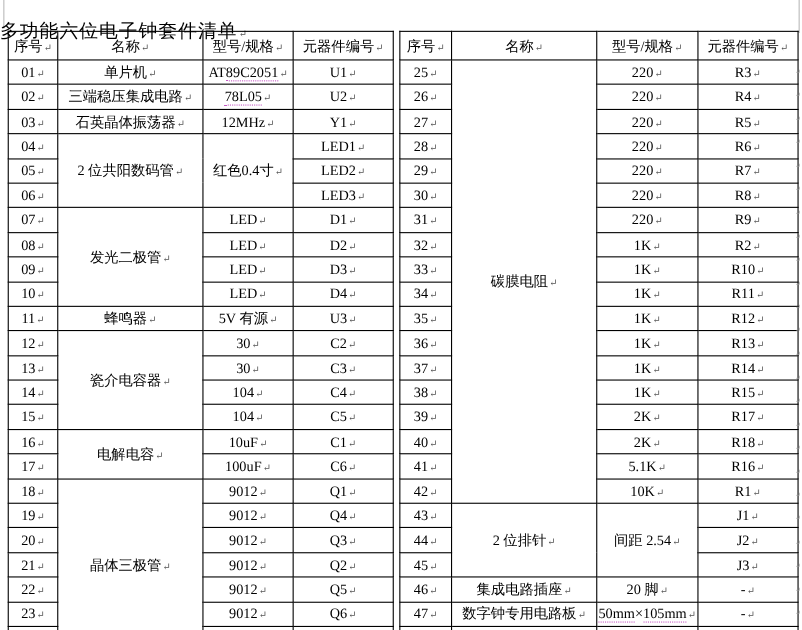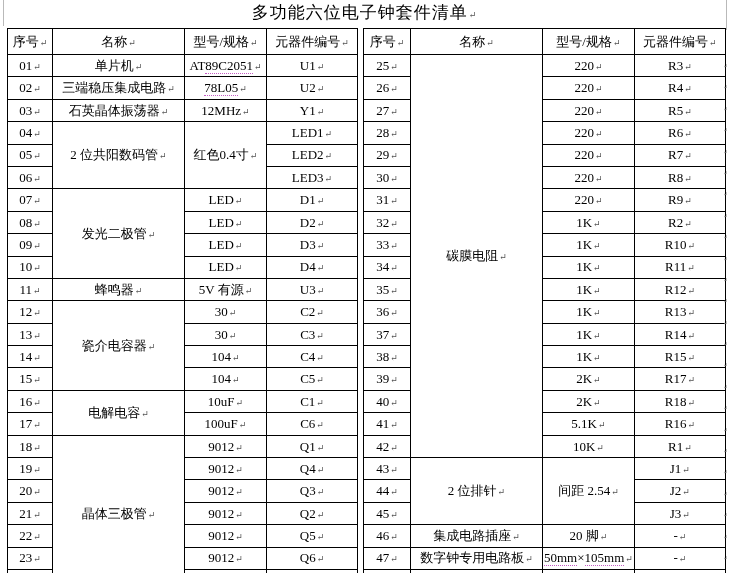--- a/index.html
+++ b/index.html
@@ -2,22 +2,22 @@
 <html><head>
 <meta charset="utf-8">
 <style>
   html,body { margin:0; padding:0; }
   body {
     width:729px; height:573px; position:relative; overflow:hidden;
     background:#ffffff; color:#000;
     font-family:"Liberation Serif","DejaVu Serif",serif;
   }
   .title {
-    position:absolute; top:1px; left:0; width:100%;
-    text-align:center; font-size:17px; letter-spacing:1px; white-space:nowrap;
+    position:absolute; top:17px; left:0; width:100%;
+    text-align:left; font-size:17px; letter-spacing:1px; white-space:nowrap;
   }
   .tables { position:absolute; left:7px; top:28px; display:flex; gap:5px; }
   table { border-collapse:collapse; table-layout:fixed; }
   th, td {
     border:1.5px solid #000; padding:0 1px; text-align:center;
     font-size:13px; font-weight:normal; line-height:1.05;
     height:21.4px; overflow:hidden; white-space:nowrap; vertical-align:middle;
   }
   thead th { height:25px;margin-left:31px; }
   

